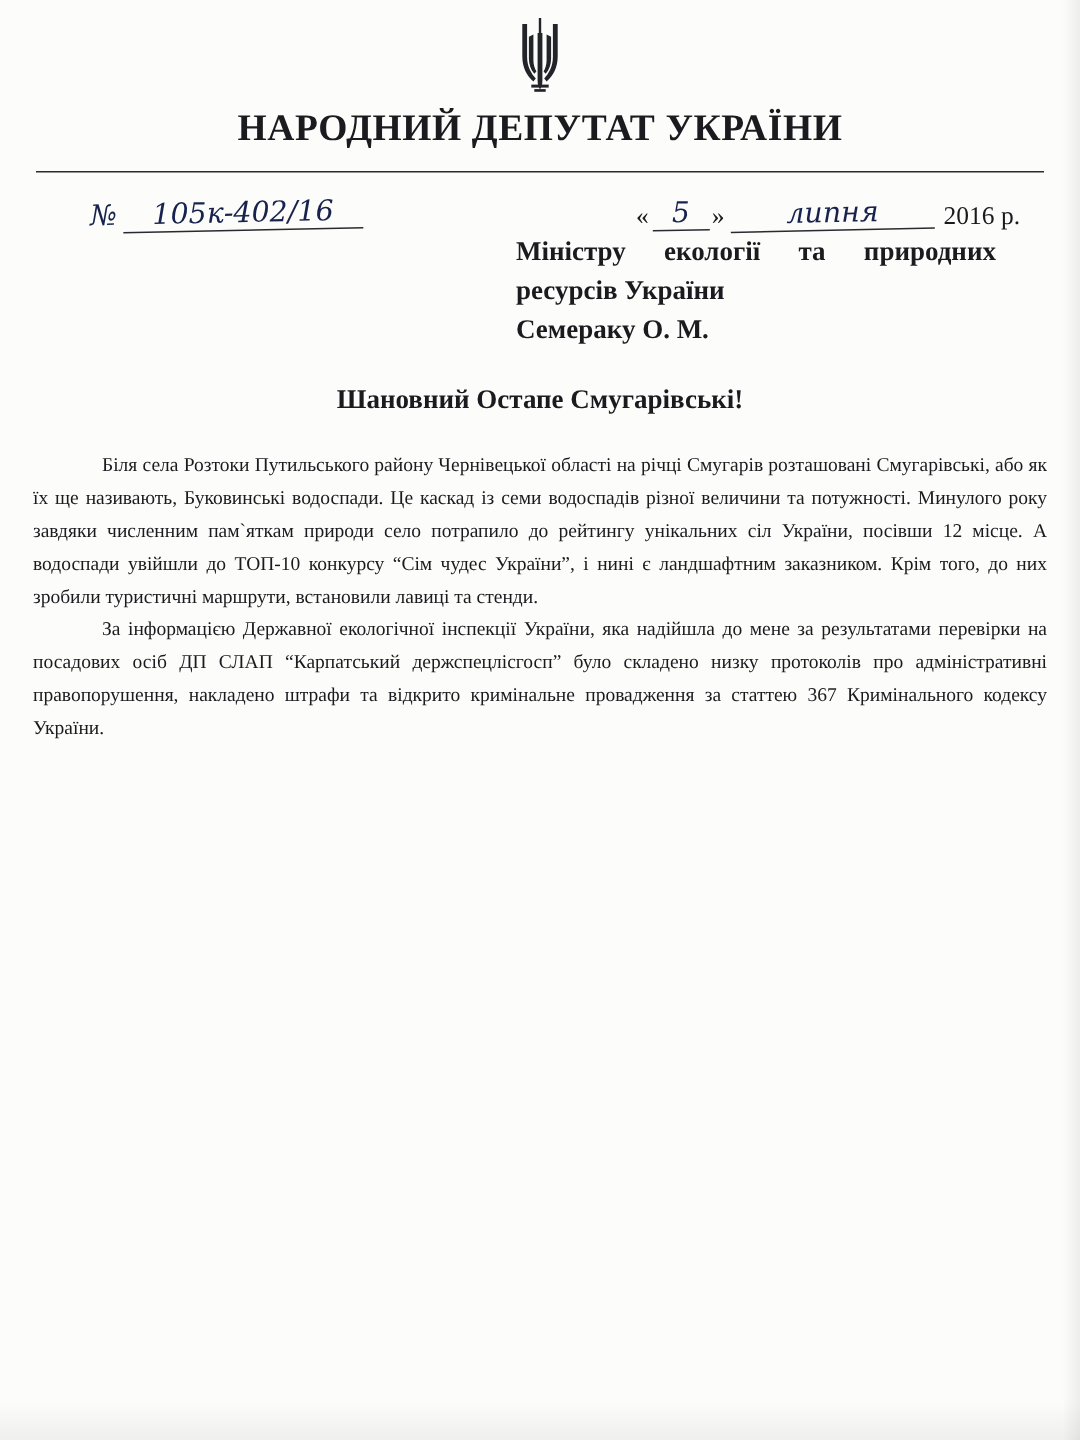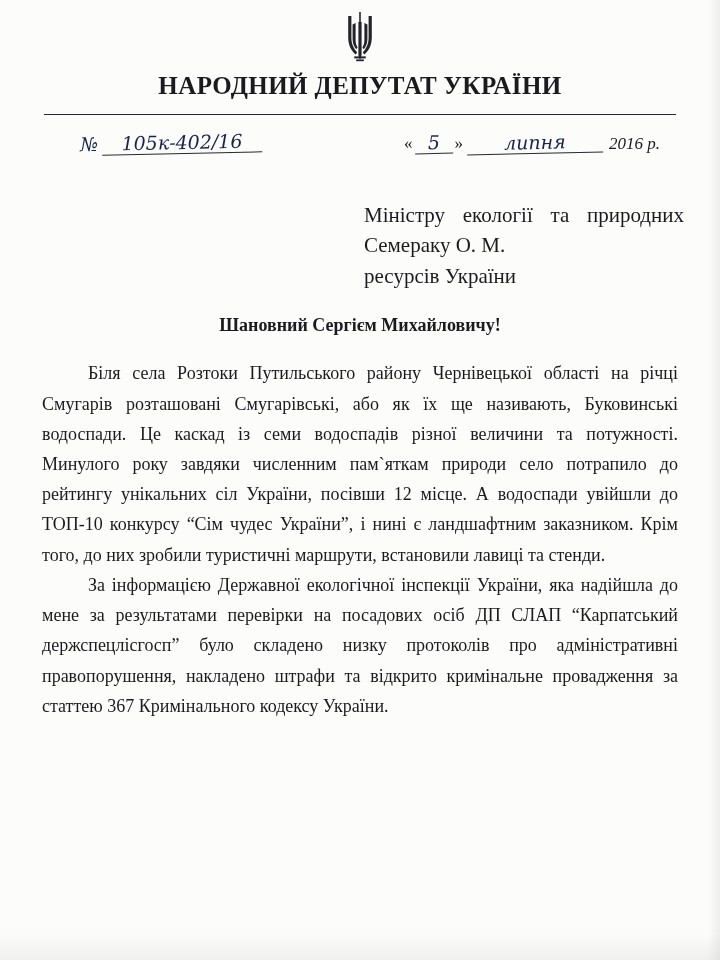--- a/index.html
+++ b/index.html
@@ -14,21 +14,21 @@
     font-family: "Liberation Serif", serif;
     color: #1b1b1f;
     position: relative;
   }
   .page {
     position: relative;
     width: 720px;
     height: 960px;
     background: #fcfcfb;
     box-sizing: border-box;
-    padding: 0 42px;
+    padding: 0 22px;
   }
   
   .page:after {
     content: "";
     position: absolute;
     right: 0; top: 0;
     width: 12px; height: 960px;
     background: linear-gradient(to right, rgba(0,0,0,0.00), rgba(0,0,0,0.06));
     pointer-events: none;
   }
@@ -96,28 +96,27 @@
   }
   .underline-field {
     display: inline-block;
     border-bottom: 1.3px solid #2a2a30;
     text-align: center;
     padding: 0 6px 1px 6px;
   }
   .no-label { margin-right: 4px; }
   .quote-l { margin-right: 2px; }
   .quote-r { margin: 0 4px 0 2px; }
-  .year { margin-left: 6px; font-style: italic; }
+  .year { margin-left: 6px; }
 
   .addressee {
-    margin-top: 46px;
     margin-left: 322px;
     width: 320px;
-    font-weight: normal;
-    font-size: 21px;
+    font-weight: bold;
+    font-size: 18px;
     line-height: 1.45;
   }
   .addressee .l1 {
     text-align: justify;
     text-align-last: justify;
   }
 
   .doc-title {
     text-align: center;
     font-weight: bold;
@@ -127,21 +126,21 @@
   }
   .salutation {
     text-align: center;
     font-weight: bold;
     font-size: 18px;
     margin-top: 24px;
   }
 
   .body-text {
     margin-top: 22px;
-    font-size: 18px;
+    font-size: 13px;
     line-height: 1.68;
     text-align: justify;
   }
   .body-text p {
     margin: 0 0 0 0;
     text-indent: 46px;
     text-align: justify;
   }
   .body-text p + p { margin-top: 0px; }
 </style>
@@ -180,25 +179,25 @@
       <span class="quote-l">«</span>
       <span class="hand underline-field" style="min-width:26px">5</span>
       <span class="quote-r">»</span>
       <span class="hand underline-field" style="min-width:124px">липня</span>
       <span class="year">2016 р.</span>
     </div>
   </div>
 
   <div class="addressee">
     <div class="l1">Міністру екології та природних</div>
+    <div>ресурсів України</div>
     <div>Семераку О. М.</div>
-    <div>ресурсів України</div>
-  </div>
-
-
-  <div class="salutation">Шановний Сергієм Михайловичу!</div>
+  </div>
+
+
+  <div class="salutation">Шановний Остапе Смугарівські!</div>
 
   <div class="body-text">
     <p>Біля села Розтоки Путильського району Чернівецької області на річці Смугарів розташовані Смугарівські, або як їх ще називають, Буковинські водоспади. Це каскад із семи водоспадів різної величини та потужності. Минулого року завдяки численним пам`яткам природи село потрапило до рейтингу унікальних сіл України, посівши 12 місце. А водоспади увійшли до ТОП-10 конкурсу “Сім чудес України”, і нині є ландшафтним заказником. Крім того, до них зробили туристичні маршрути, встановили лавиці та стенди.</p>
     <p>За інформацією Державної екологічної інспекції України, яка надійшла до мене за результатами перевірки на посадових осіб ДП СЛАП “Карпатський держспецлісгосп” було складено низку протоколів про адміністративні правопорушення, накладено штрафи та відкрито кримінальне провадження за статтею 367 Кримінального кодексу України.</p>
   </div>
 
 </div>
 
 </body></html>

